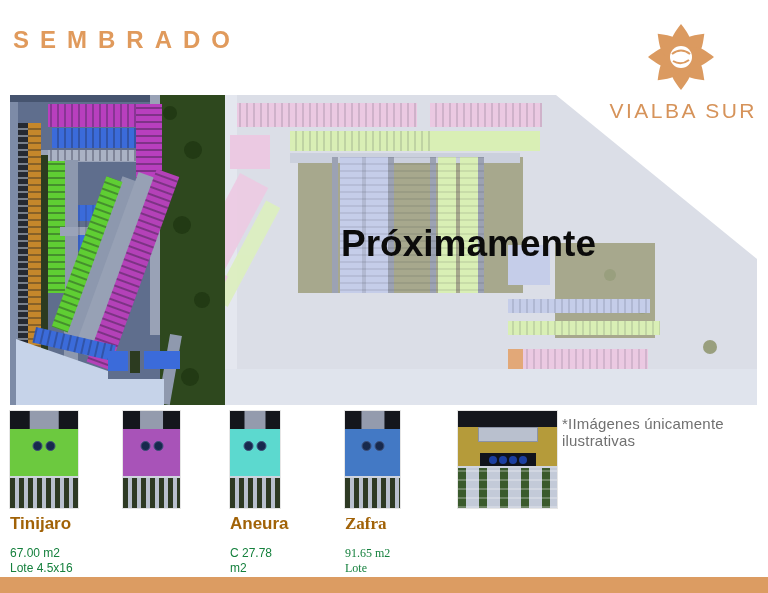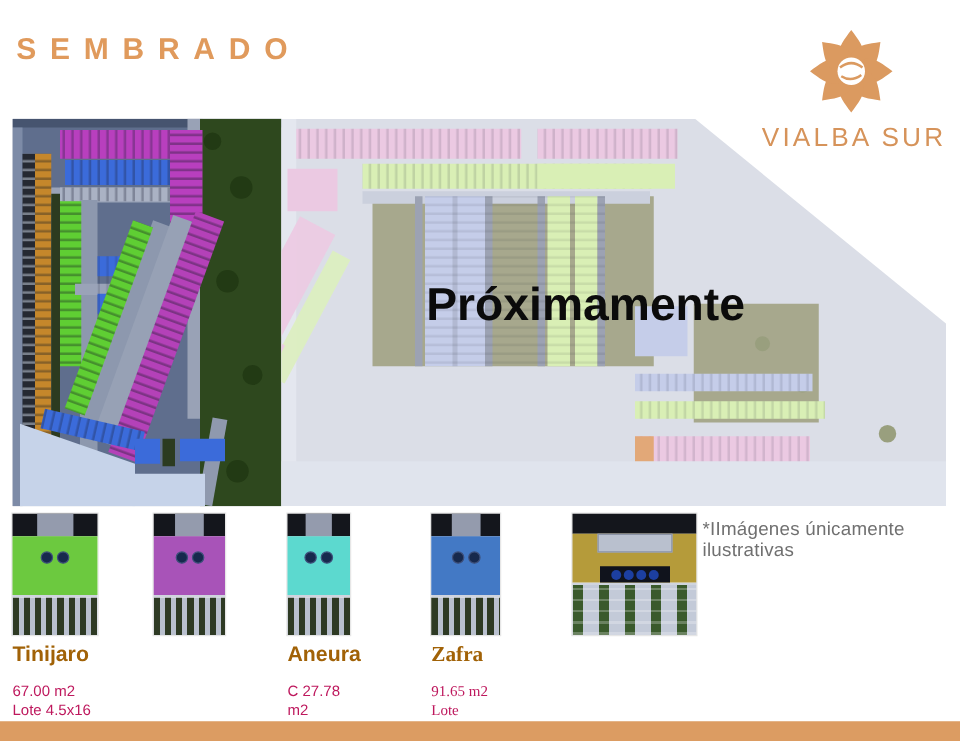--- a/index.html
+++ b/index.html
@@ -38,21 +38,21 @@
   .aneura .t-top{height:16px;}
   .aneura .t-units{height:40px;
     background:
       repeating-linear-gradient(0deg,rgba(255,255,255,.25) 0 2px,rgba(0,0,0,0) 2px 9px),
       repeating-linear-gradient(90deg,#3a5a2c 0 8px,#c3cad8 8px 21px);}
   .patio{position:absolute;left:50%;top:0;transform:translateX(-50%);width:58px;height:13px;background:#b9c0ce;border:1px solid #8b93a6;}
   .dotbar{position:absolute;left:50%;top:26px;transform:translateX(-50%);width:56px;height:13px;background:#10131c;display:flex;align-items:center;justify-content:center;gap:2px;}
   .dotbar i{width:8px;height:8px;border-radius:50%;background:#1c3fa0;display:block;}
   .legend-label{margin-top:6px;}
   .legend-name{font-size:17px;font-weight:700;color:#a16207;margin-bottom:12px;}
-  .legend-line{font-size:12px;color:#be185d;line-height:14.5px;}
+  .legend-line{font-size:12px;color:#15803d;line-height:14.5px;}
   .disclaimer{position:absolute;left:562px;top:415px;font-size:15px;color:#707070;letter-spacing:.2px;}
   .footer-bar{position:absolute;left:0;right:0;bottom:0;height:16px;background:#DC9C62;}
 </style>
 </head>
 <body>
 
 <div class="stage">
 
   <div class="page-title">SEMBRADO</div>
 

